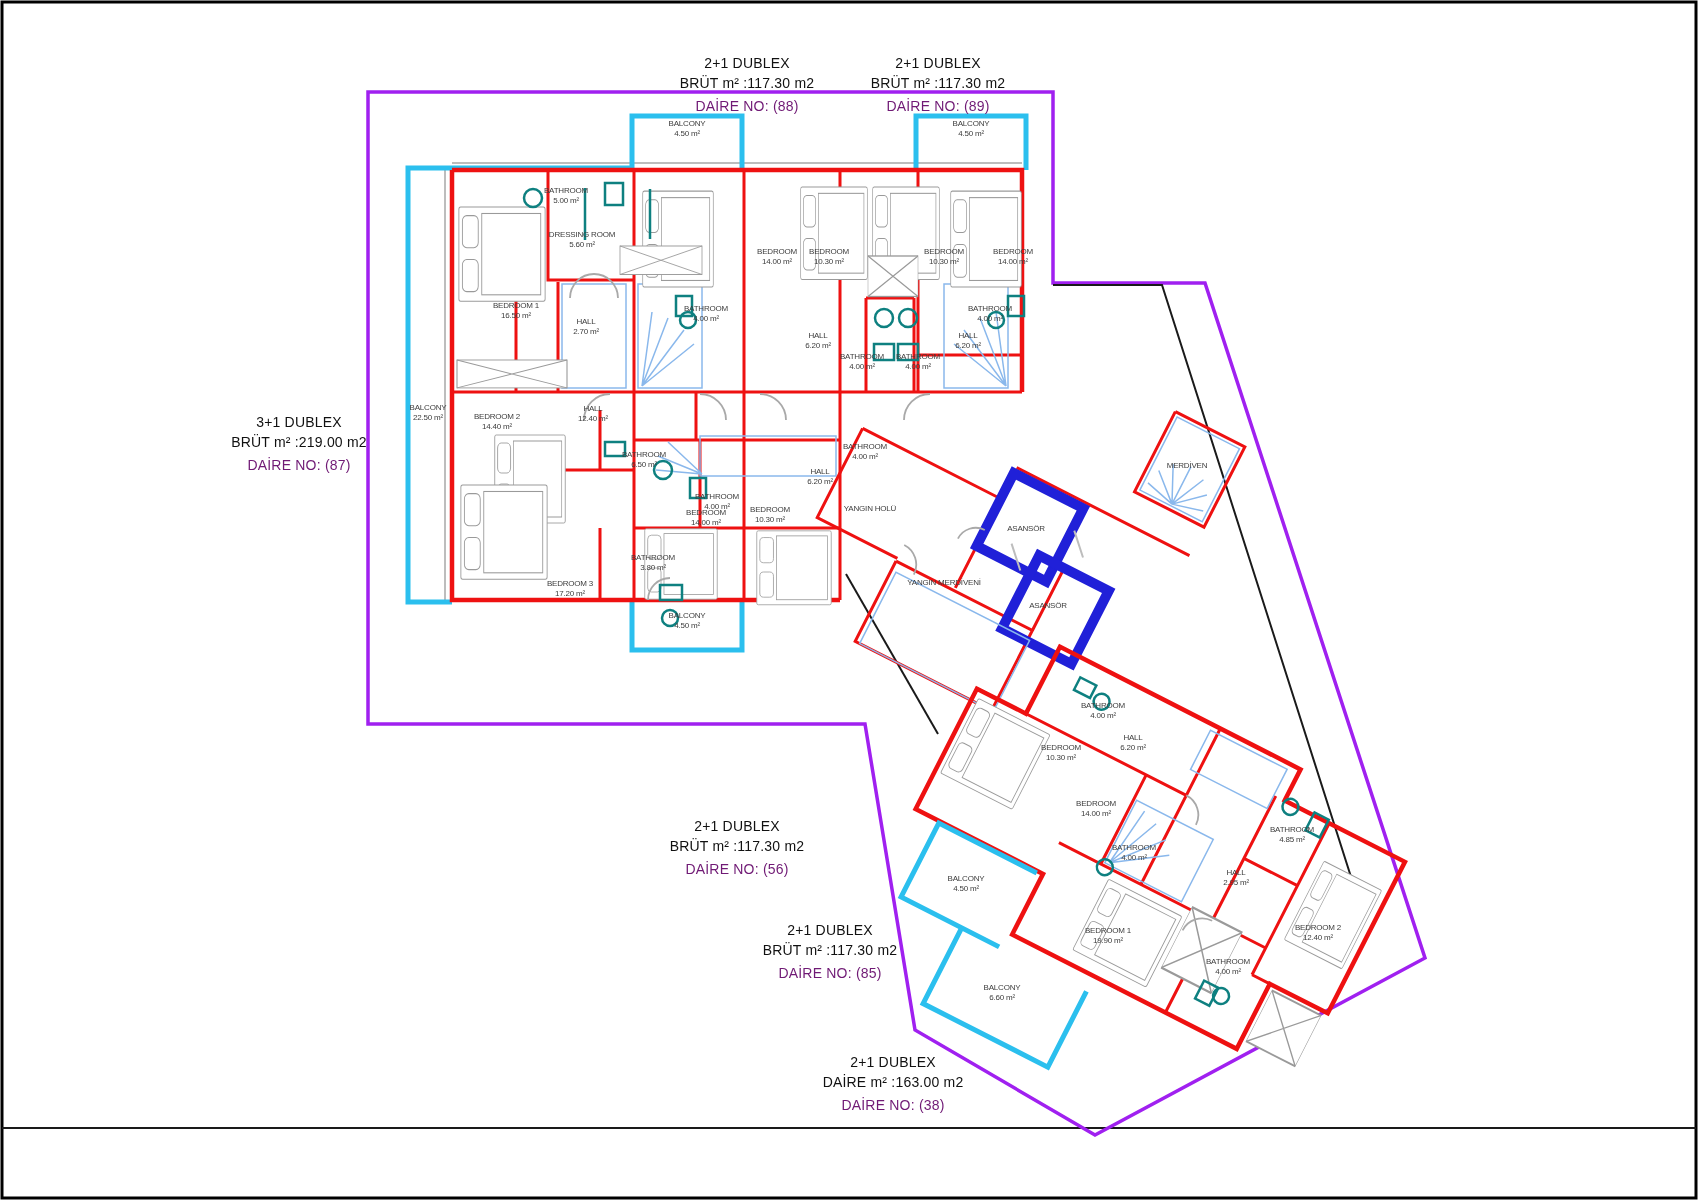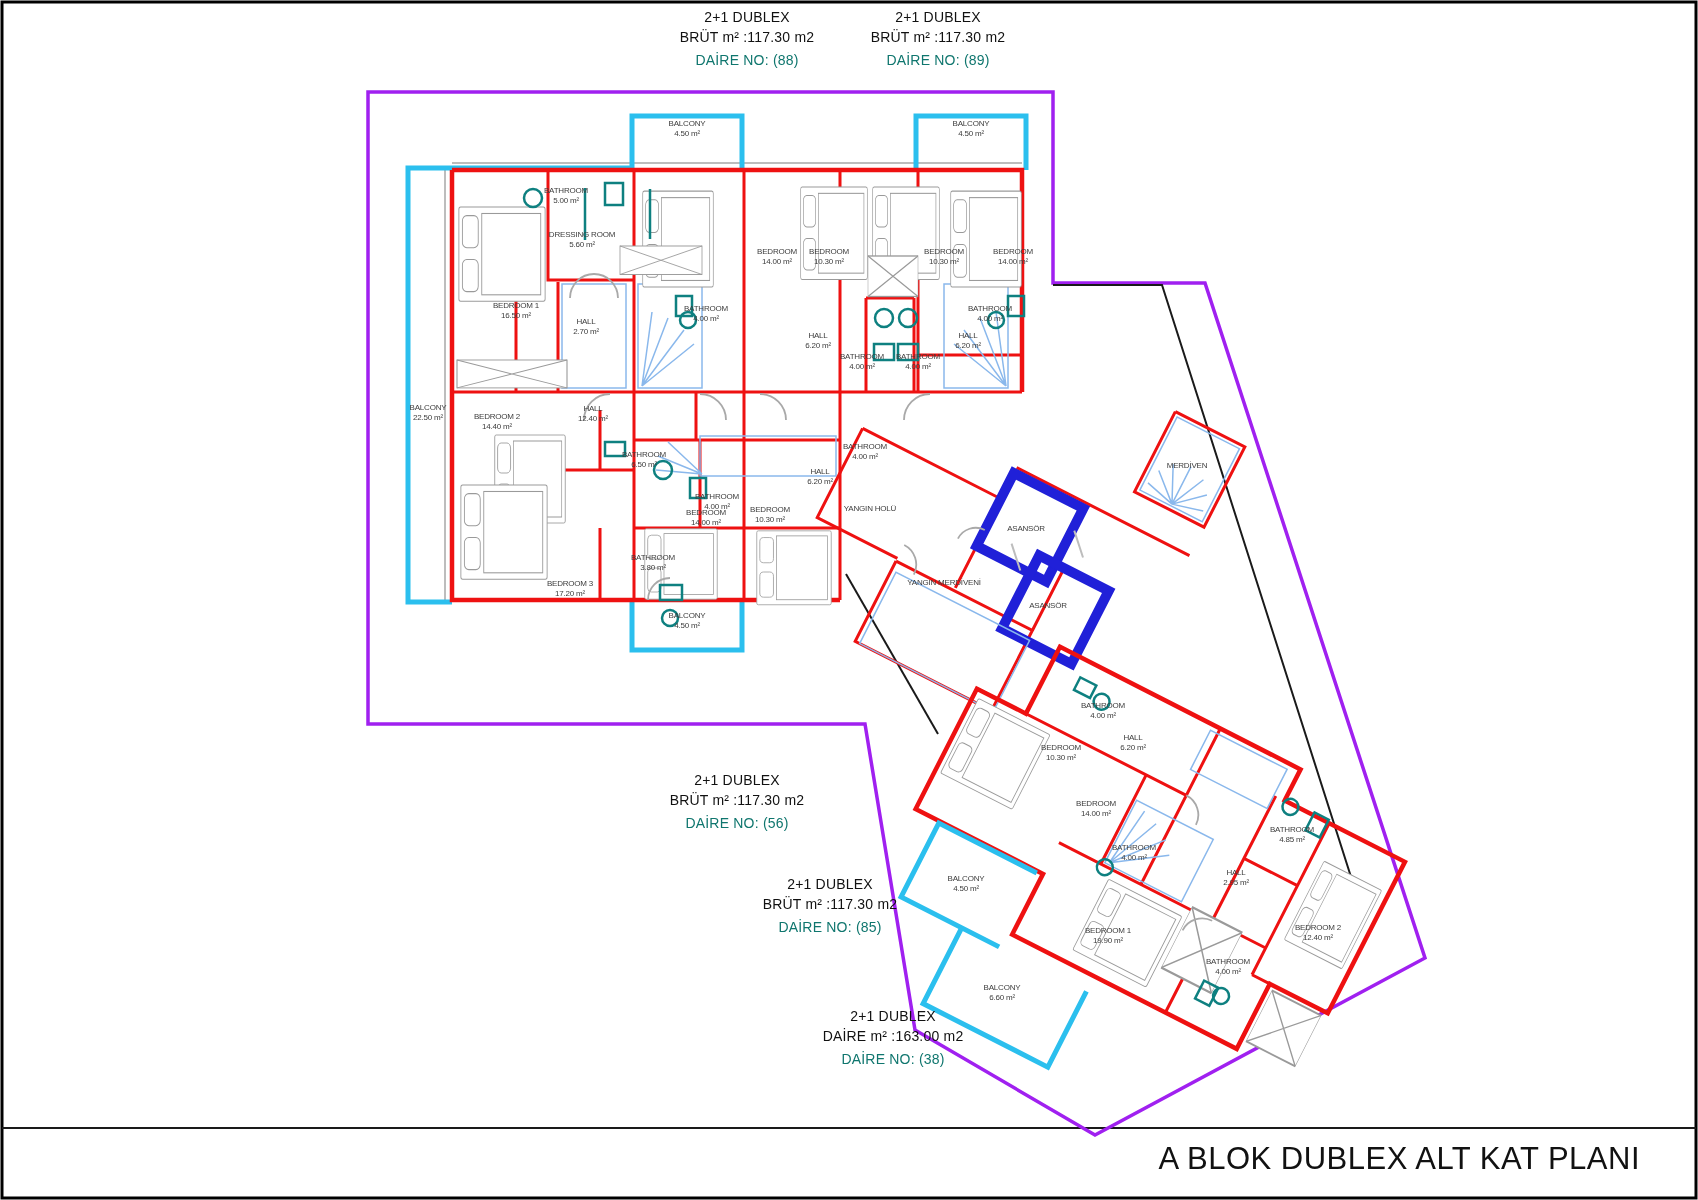--- a/index.html
+++ b/index.html
@@ -11,22 +11,22 @@
   .thin2{fill:none;stroke:#bdbdbd;stroke-width:2;}
   .cyan{fill:none;stroke:#2bbfee;stroke-width:5;}
   .wall{fill:none;stroke:#ee1111;stroke-width:4.5;}
   .wall2{fill:none;stroke:#ee1111;stroke-width:3;}
   .stair{fill:none;stroke:#8ab8ec;stroke-width:1.5;}
   .lift{fill:none;stroke:#2020d8;stroke-width:10;}
   .fx{fill:none;stroke:#0e8080;stroke-width:2.5;}
   .door{fill:none;stroke:#a9a9a9;stroke-width:1.8;}
   .furn{stroke:#9a9a9a;fill:#ffffff;}
   text.room{font-family:"Liberation Sans",sans-serif;font-size:8px;fill:#3c3c3c;text-anchor:middle;letter-spacing:-0.2px;}
-  .apt{position:absolute;width:320px;text-align:center;font-size:14px;color:#111;line-height:20px;letter-spacing:0.2px;}
-  .apt .daire{color:#0f766e;margin-top:3px;display:block;}
+  .apt{position:absolute;width:320px;text-align:center;font-size:14px;color:#111;line-height:20px;letter-spacing:0.2px;margin-top:46px;}
+  .apt .daire{color:#701a75;margin-top:3px;display:block;}
   .apt span{display:block;}
   .titlebar{position:absolute;right:58px;top:1141px;font-size:31px;color:#111;letter-spacing:0.5px;}
 </style>
 </head>
 <body>
 
 <div class="sheet">
   <svg width="1698" height="1200" viewBox="0 0 1698 1200">
     <defs>
       <pattern id="tH" width="10" height="9" patternUnits="userSpaceOnUse">
@@ -230,30 +230,34 @@
   <div class="apt" style="left:587px;top:7px;">
     <span>2+1 DUBLEX</span>
     <span>BRÜT m² :117.30 m2</span>
     <span class="daire">DAİRE NO: (88)</span>
   </div>
   <div class="apt" style="left:778px;top:7px;">
     <span>2+1 DUBLEX</span>
     <span>BRÜT m² :117.30 m2</span>
     <span class="daire">DAİRE NO: (89)</span>
   </div>
+  <div class="apt" style="left:139px;top:366px;">
+    <span>3+1 DUBLEX</span>
+    <span>BRÜT m² :219.00 m2</span>
+    <span class="daire">DAİRE NO: (87)</span>
+  </div>
   <div class="apt" style="left:577px;top:770px;">
     <span>2+1 DUBLEX</span>
     <span>BRÜT m² :117.30 m2</span>
     <span class="daire">DAİRE NO: (56)</span>
   </div>
   <div class="apt" style="left:670px;top:874px;">
     <span>2+1 DUBLEX</span>
     <span>BRÜT m² :117.30 m2</span>
     <span class="daire">DAİRE NO: (85)</span>
   </div>
   <div class="apt" style="left:733px;top:1006px;">
     <span>2+1 DUBLEX</span>
     <span>DAİRE m² :163.00 m2</span>
     <span class="daire">DAİRE NO: (38)</span>
   </div>
 
-  <div class="titlebar">A BLOK DUBLEX ALT KAT PLANI</div>
 </div>
 
 </body></html>

